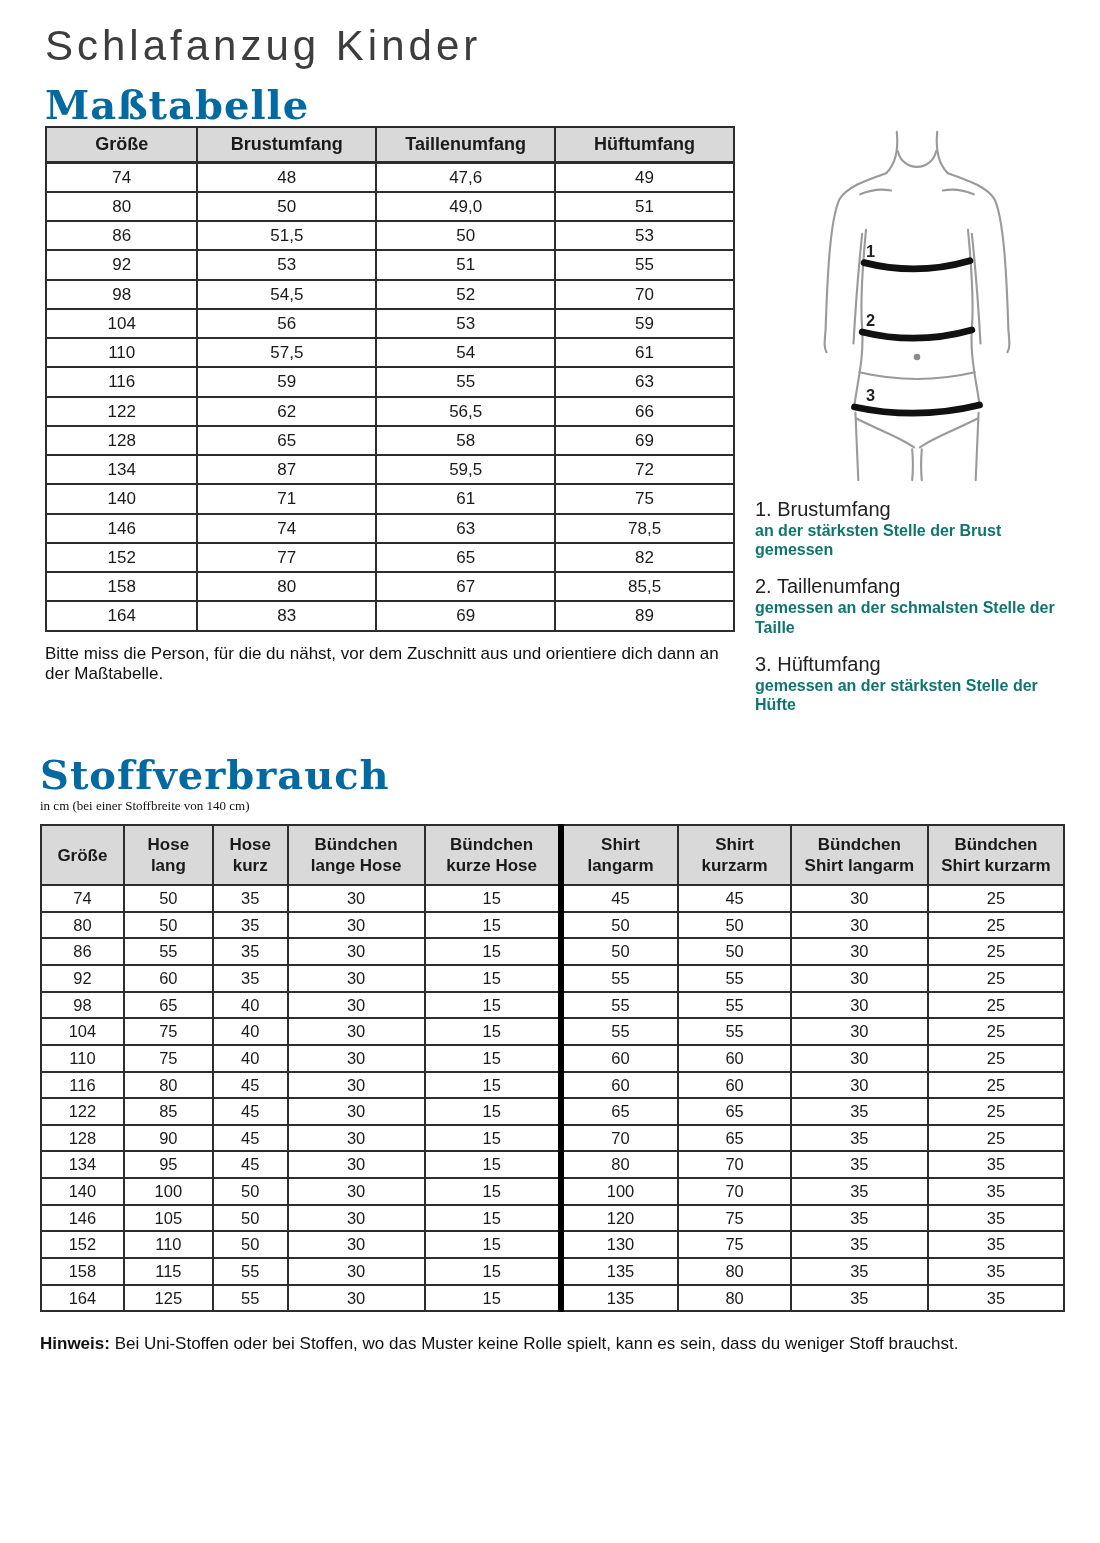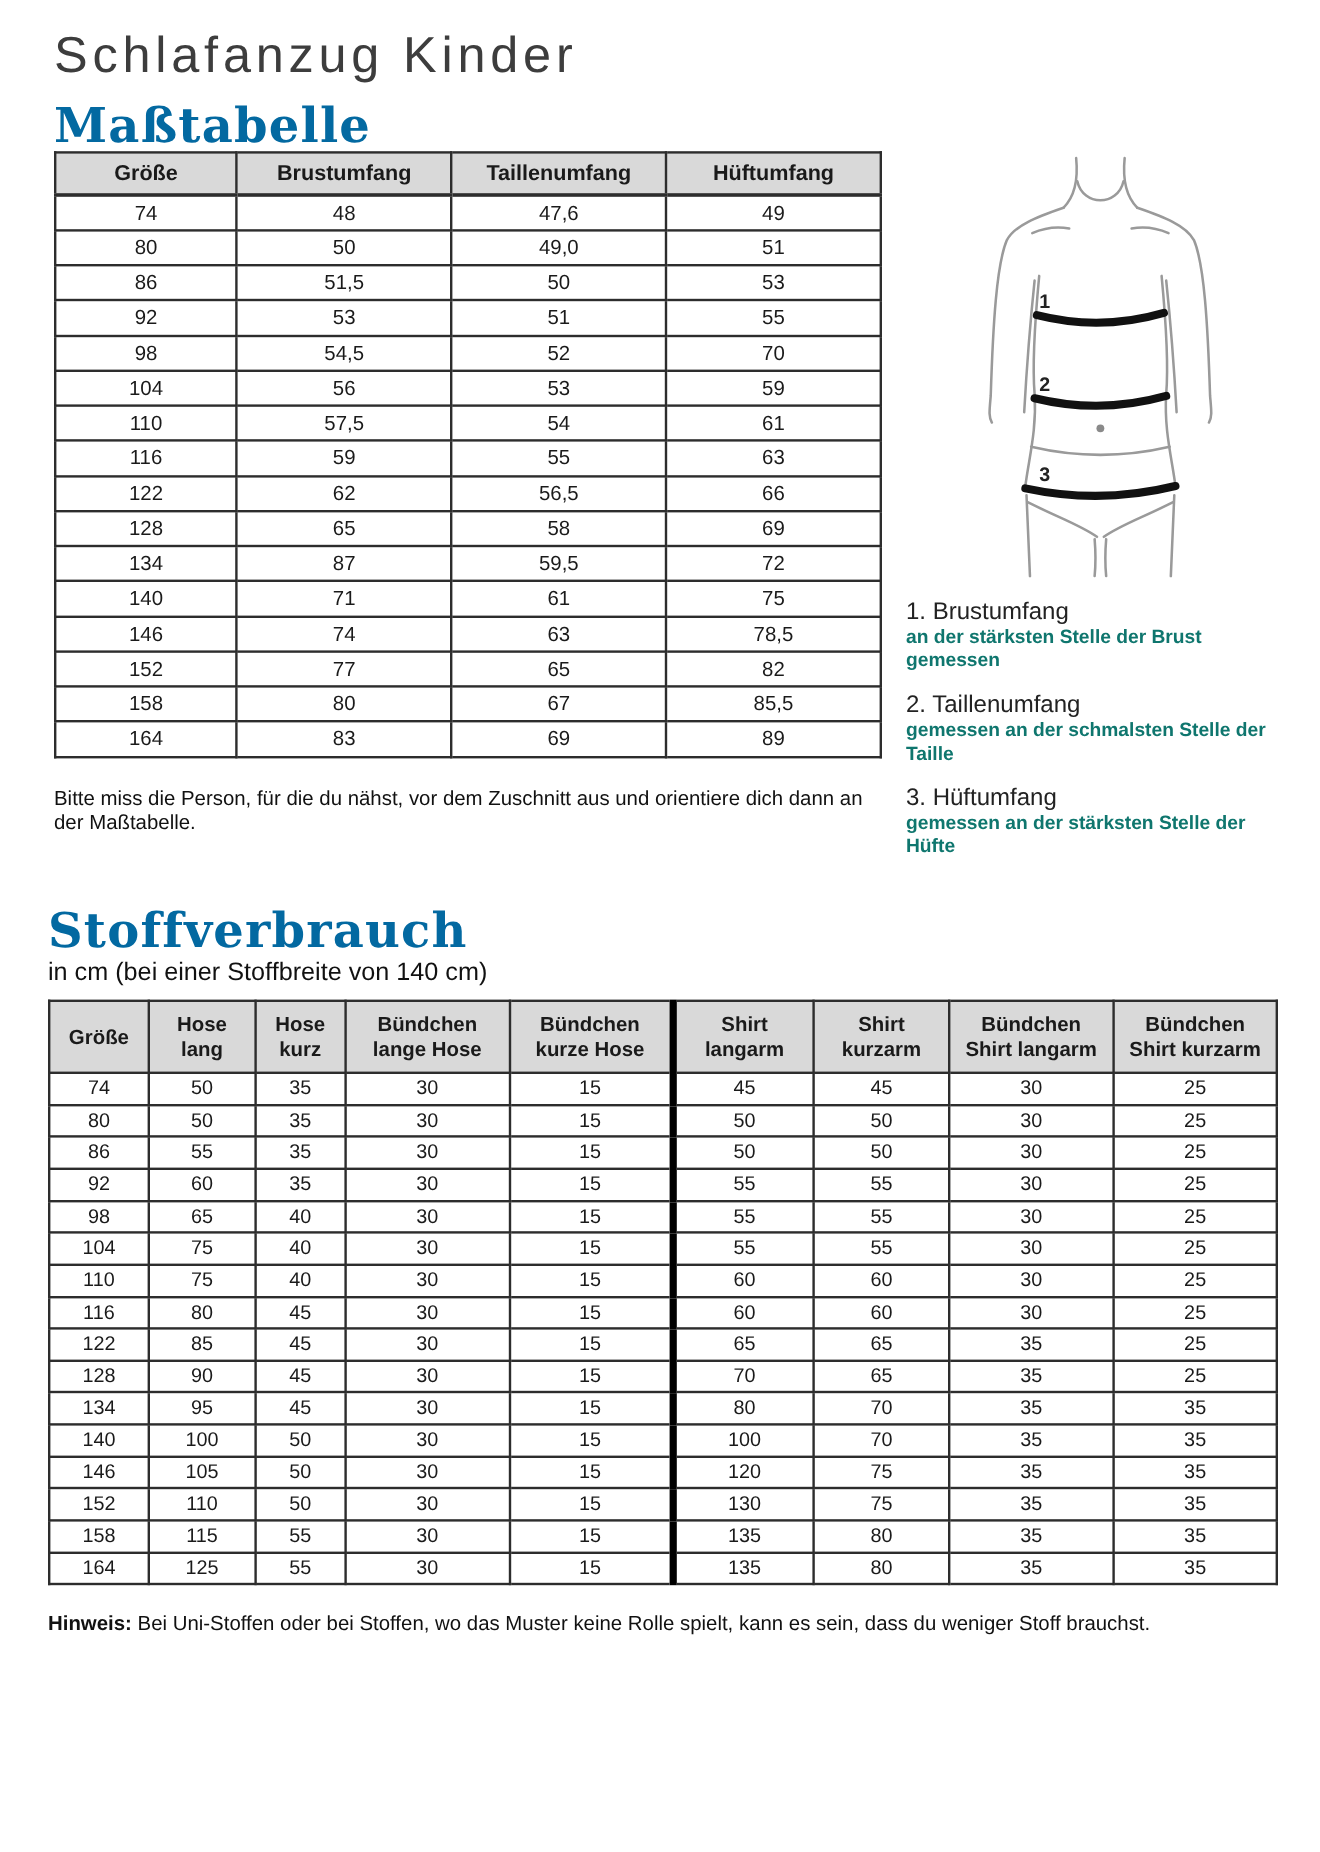--- a/index.html
+++ b/index.html
@@ -61,29 +61,29 @@
   #mass-table col.c1, #mass-table col.c2, #mass-table col.c3 { width:26%; }
 
   
   .diagram-wrap { padding-left:28px; }
   
   .legend { margin-top:12px; }
   .legend-item { margin-bottom:16px; }
   .legend-title { font-size:20px; color:#222; line-height:1.15; }
   .legend-desc { font-size:16px; font-weight:700; color:#0f766e; line-height:1.2; }
 
-  .note-line { font-size:17px; margin-top:24px; color:#111; }
+  .note-line { font-size:17px; margin-top:12px; color:#111; }
 
   
   .material-section { margin-top:40px; margin-left:18px; }
   .material-items { margin-top:12px; margin-left:0; font-size:18px; line-height:1.65; color:#111; }
 
   
   .fabric-section { margin-top:24px; margin-left:-5px; }
-  .fabric-subtitle { font-size:21px; margin-top:2px; margin-bottom:10px; color:#111; }
+  .fabric-subtitle { font-size:13px; margin-top:2px; margin-bottom:10px; color:#111;font-family:Liberation Serif, serif; }
 
   #fabric-table th, #fabric-table td { font-size:16.5px; padding:2px 2px; }
   #fabric-table th { font-size:17px; height:60px; }
   #fabric-table col.f0 { width:8.1%; }
   #fabric-table col.f1 { width:8.7%; }
   #fabric-table col.f2 { width:7.3%; }
   #fabric-table col.f3 { width:13.4%; }
   #fabric-table col.f4 { width:13.3%; }
   #fabric-table col.f5 { width:11.5%; }
   #fabric-table col.f6 { width:11.0%; }

